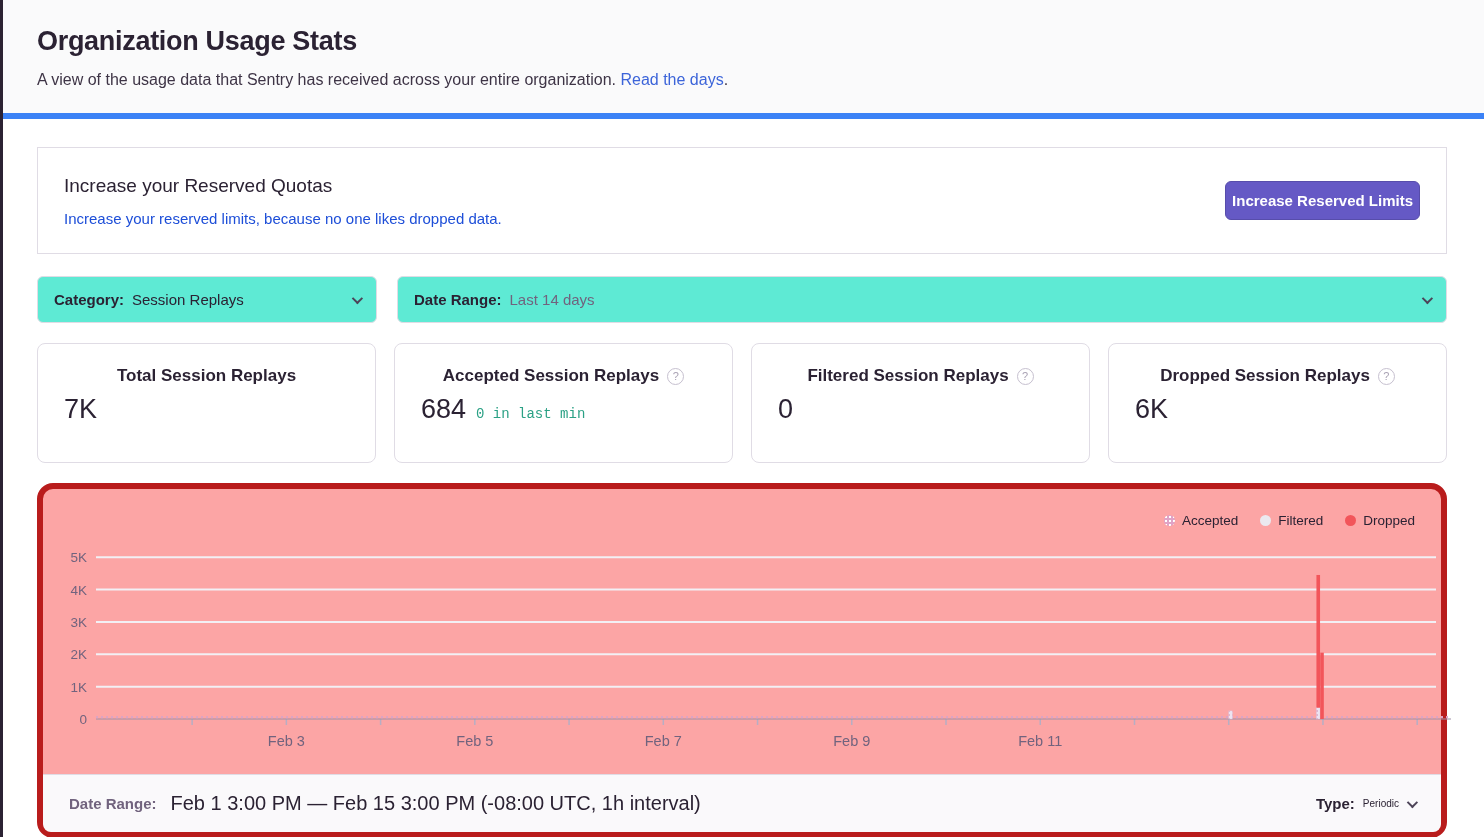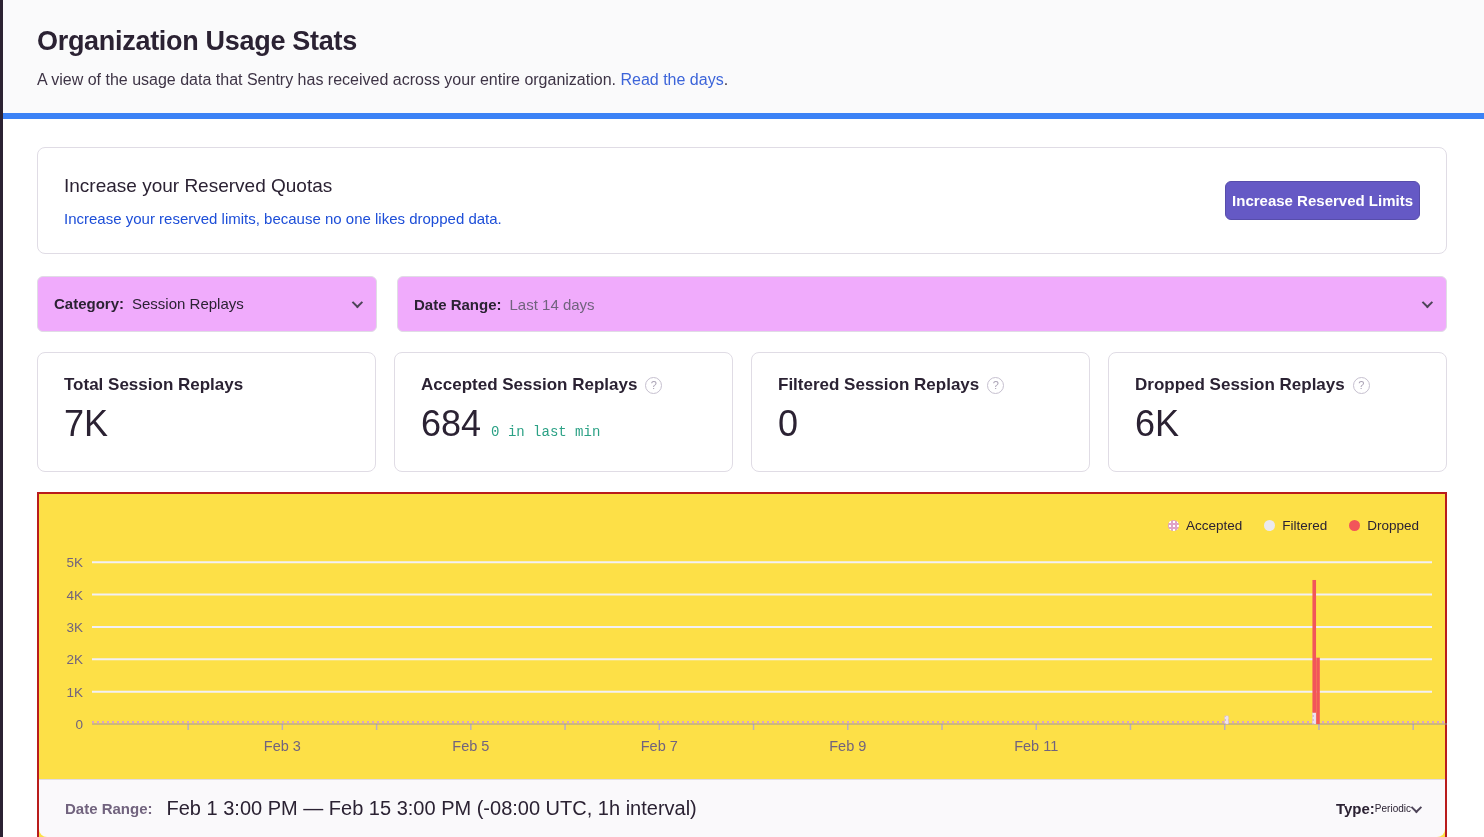--- a/index.html
+++ b/index.html
@@ -9,61 +9,61 @@
 
   
   .header-band { background:#fafafb; border-bottom:6px solid #3b82f6; padding:26px 37px 24px 37px; height:119px; }
   .page-title { font-size:27px; font-weight:700; letter-spacing:-0.3px; color:#2b2233; }
   .page-subtitle { margin-top:14px; font-size:16px; color:#3e3446; }
   .docs-link { color:#3c64d9; text-decoration:none; cursor:pointer; }
 
   .content { padding:28px 37px 0 37px; }
 
   
-  .quota-card { border:1px solid #e0dce5; border-radius:8px; background:#fff; padding:24px 26px; display:flex; align-items:center; justify-content:space-between; height:107px; }
+  .quota-card { border:1px solid #e0dce5; border-radius:0; background:#fff; padding:24px 26px; display:flex; align-items:center; justify-content:space-between; height:107px; }
   .quota-title { font-size:19px; color:#2b2233; }
   .quota-desc { margin-top:13px; font-size:15px; color:#1d4ed8; }
   .primary-btn { background:#6559c5; color:#fff; font-weight:700; font-size:15px; border:1px solid #574dab; border-radius:6px; padding:10px 6px; cursor:pointer; font-family:inherit; }
 
   
   .filter-row { display:flex; gap:20px; margin-top:22px; }
-  .select-box { border:1px solid #e0dce5; border-radius:6px; background:#f0abfc; height:56px; display:flex; align-items:center; padding:0 16px; cursor:pointer; }
+  .select-box { border:1px solid #e0dce5; border-radius:6px; background:#5eead4; height:47px; display:flex; align-items:center; padding:0 16px; cursor:pointer; }
   .select-category { width:340px; justify-content:space-between; }
   .select-daterange { flex:1; }
   .select-label { font-weight:700; font-size:15px; color:#2b2233; margin-right:8px; }
   .select-value { font-size:15px; color:#2b2233; }
   .select-value.muted { color:#71637e; }
   .chev { width:8px; height:8px; border-right:2px solid #4d4458; border-bottom:2px solid #4d4458; transform:rotate(45deg) translateY(-2px); flex:none; }
   .select-daterange .chev { margin-left:auto; }
 
   
   .stats-row { display:flex; gap:18px; margin-top:20px; }
   .stat-card { flex:1; border:1px solid #e0dce5; border-radius:8px; background:#fff; padding:22px 26px 24px 26px; height:120px; }
-  .stat-title-row { display:flex; align-items:center; gap:8px; }
+  .stat-title-row { display:flex; align-items:center; gap:8px;justify-content:center; }
   .stat-title { font-size:17px; font-weight:700; color:#2b2233; }
   .help-icon { width:17px; height:17px; border:1.5px solid #c6c0cf; border-radius:50%; color:#a9a2b4; font-size:11px; display:flex; align-items:center; justify-content:center; cursor:pointer; }
   .stat-value-row { margin-top:8px; display:flex; align-items:baseline; gap:10px; }
-  .stat-value { font-size:36px; color:#2b2233;text-align:right; }
+  .stat-value { font-size:27px; color:#2b2233;text-align:right; }
   .stat-sub { font-size:14px; color:#2ba185;font-family:Liberation Mono, monospace; }
 
   
-  .chart-card { border:2px solid #b91c1c; border-radius:0; background:#fde047; margin-top:20px; position:relative; }
+  .chart-card { border:6px solid #b91c1c; border-radius:16px; background:#fca5a5; margin-top:20px; position:relative; }
   .chart-area { height:285px; position:relative; }
   .legend { position:absolute; top:24px; right:26px; display:flex; gap:22px; align-items:center; }
   .legend-item { display:flex; align-items:center; gap:7px; cursor:pointer; }
   .legend-label { font-size:13.5px; color:#2b2233; }
   .dot { width:11px; height:11px; border-radius:50%; }
   .dot-accepted { background:radial-gradient(#ffffff 27%, rgba(255,255,255,0) 30%) 0 0/4px 4px, #e0a3c6; }
   .dot-filtered { background:#ebe9ef; }
   .dot-dropped { background:#f2555a; }
   .chart-footer { border-top:1px solid #e0dce5; background:#faf9fb; border-radius:0 0 8px 8px; padding:17px 26px; display:flex; align-items:center; justify-content:space-between; }
   .footer-left { display:flex; align-items:center; }
   .footer-label { font-weight:700; font-size:15px; color:#71637e; margin-right:14px; }
   .footer-value { font-size:20px; color:#2b2233; }
-  .footer-right { display:flex; align-items:center; gap:0; }
+  .footer-right { display:flex; align-items:center; gap:8px; }
   .type-label { font-weight:700; font-size:15px; color:#2b2233; }
   .type-value { font-size:10px; color:#2b2233; }
 </style>
 </head>
 <body>
 
 <div class="edge-strip"></div>
 
 <div class="header-band">
   <div class="page-title">Organization Usage Stats</div>

